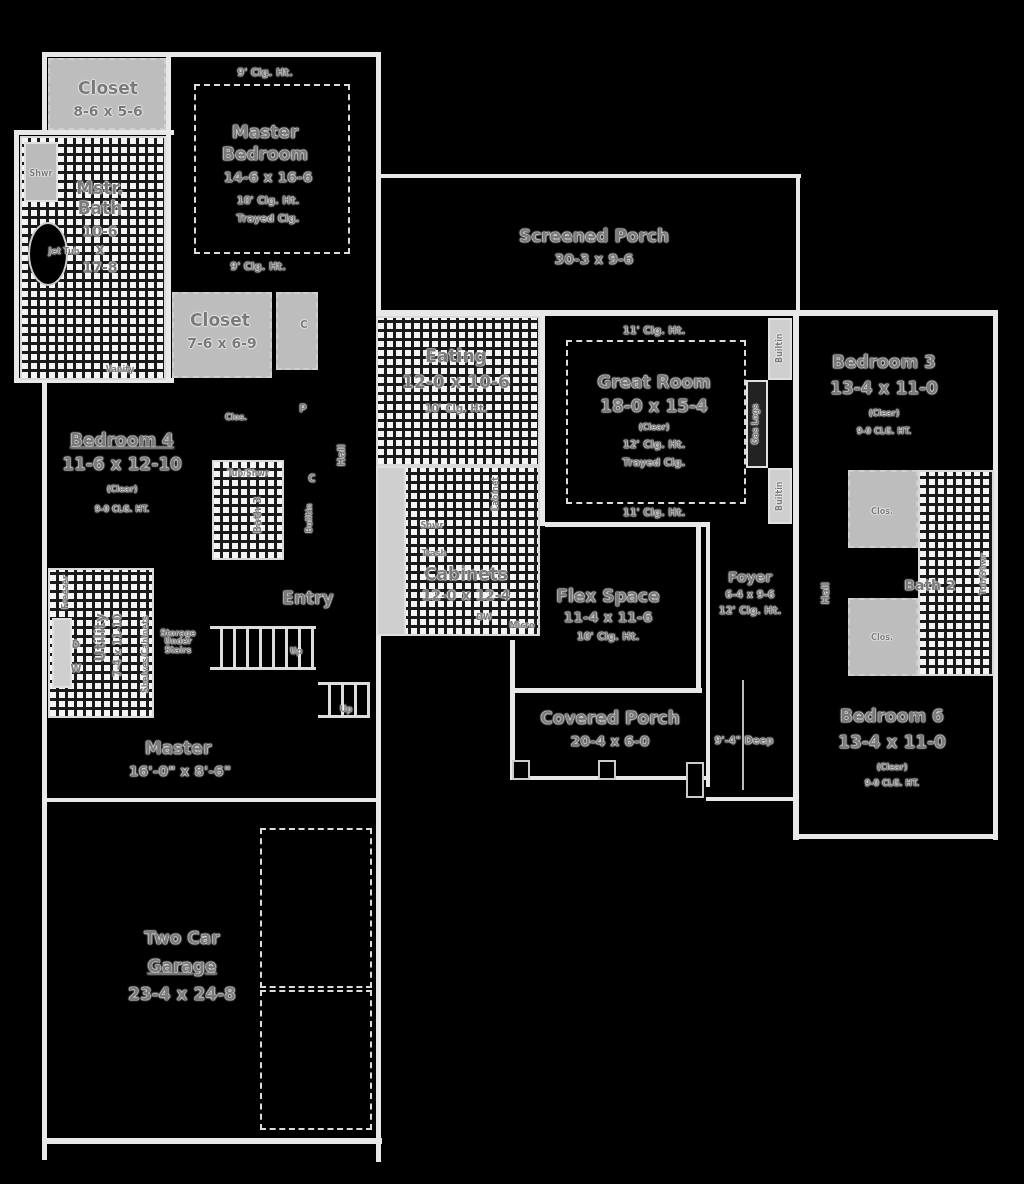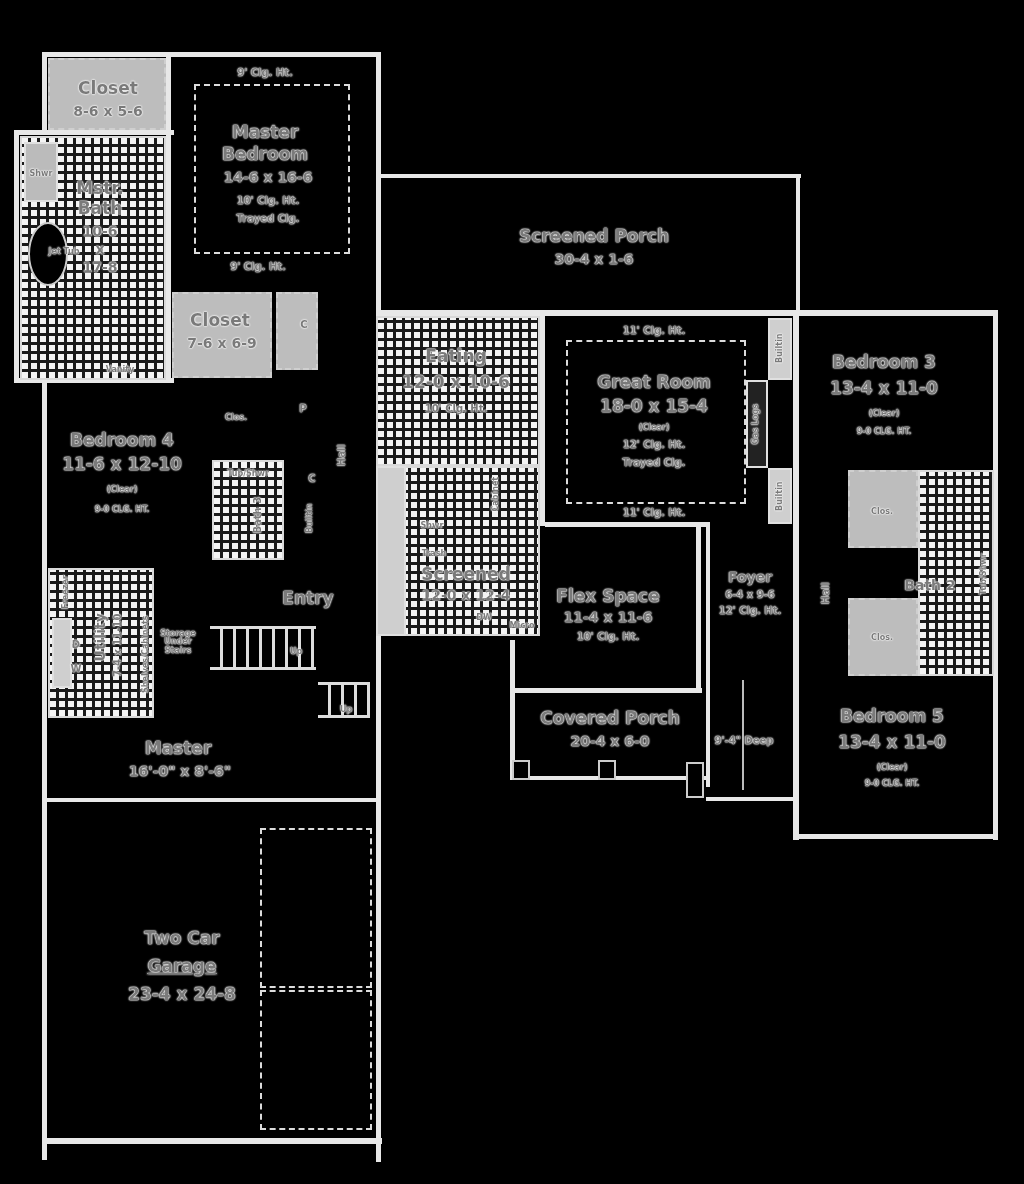--- a/index.html
+++ b/index.html
@@ -103,21 +103,21 @@
   <div class="lbl mid" style="left:100px;top:224px;">10-6</div>
   <div class="lbl mid" style="left:100px;top:242px;">x</div>
   <div class="lbl mid" style="left:100px;top:260px;">17-8</div>
   <div class="lbl xs" style="left:41px;top:170px;">Shwr</div>
   <div class="lbl xs" style="left:48px;top:248px;padding-left:32px;">Jet Tub</div>
   <div class="lbl xs" style="left:120px;top:366px;">Vanity</div>
 
   <div class="lbl big" style="left:220px;top:312px;">Closet</div>
   <div class="lbl mid" style="left:222px;top:336px;">7-6 x 6-9</div>
 
-  <div class="lbl big" style="left:122px;top:432px;">Bedroom 4</div>
+  <div class="lbl big" style="left:122px;top:432px;text-decoration:underline;">Bedroom 4</div>
   <div class="lbl big" style="left:122px;top:456px;">11-6 x 12-10</div>
   <div class="lbl xs" style="left:122px;top:486px;">(Clear)</div>
   <div class="lbl xs" style="left:122px;top:506px;">9-0 CLG. HT.</div>
   <div class="lbl xs" style="left:236px;top:414px;">Clos.</div>
 
   <div class="lbl sm vert" style="left:258px;top:510px;">Bath 3</div>
   <div class="lbl xs" style="left:248px;top:470px;">Tub/Shwr</div>
 
   <div class="lbl sm vert" style="left:342px;top:450px;">Hall</div>
   <div class="lbl sm" style="left:303px;top:404px;">P</div>
@@ -138,27 +138,27 @@
   <div class="lbl xs" style="left:346px;top:706px;">Up</div>
 
   <div class="lbl big" style="left:178px;top:740px;">Master</div>
   <div class="lbl mid" style="left:180px;top:764px;">16'-0" x 8'-6"</div>
 
   <div class="lbl big" style="left:182px;top:930px;">Two Car</div>
   <div class="lbl big" style="left:182px;top:958px;text-decoration:underline;">Garage</div>
   <div class="lbl big" style="left:182px;top:986px;">23-4 x 24-8</div>
 
   <div class="lbl big" style="left:594px;top:228px;">Screened Porch</div>
-  <div class="lbl mid" style="left:594px;top:252px;">30-4 x 1-6</div>
+  <div class="lbl mid" style="left:594px;top:252px;">30-3 x 9-6</div>
 
   <div class="lbl big" style="left:456px;top:348px;">Eating</div>
   <div class="lbl big" style="left:456px;top:374px;">12-0 x 10-6</div>
   <div class="lbl sm" style="left:456px;top:404px;">10' Clg. Ht.</div>
 
-  <div class="lbl big" style="left:466px;top:566px;">Screened</div>
+  <div class="lbl big" style="left:466px;top:566px;">Cabinets</div>
   <div class="lbl mid" style="left:466px;top:588px;">12-0 x 12-4</div>
   <div class="lbl xs" style="left:432px;top:522px;">Shwr</div>
   <div class="lbl xs" style="left:434px;top:550px;">Trash</div>
   <div class="lbl xs" style="left:484px;top:614px;">DW</div>
   <div class="lbl xs" style="left:522px;top:622px;">Micro</div>
   <div class="lbl xs vert" style="left:496px;top:490px;">Cabinet</div>
 
   <div class="lbl sm" style="left:654px;top:326px;">11' Clg. Ht.</div>
   <div class="lbl big" style="left:654px;top:374px;">Great Room</div>
   <div class="lbl big" style="left:654px;top:398px;">18-0 x 15-4</div>
@@ -188,21 +188,21 @@
   <div class="lbl mid" style="left:930px;top:578px;">Bath 2</div>
   <div class="lbl xs" style="left:882px;top:508px;">Clos.</div>
   <div class="lbl xs" style="left:882px;top:634px;">Clos.</div>
   <div class="lbl xs vert" style="left:984px;top:570px;">Tub/Shwr</div>
 
   <div class="lbl big" style="left:610px;top:710px;">Covered Porch</div>
   <div class="lbl mid" style="left:610px;top:734px;">20-4 x 6-0</div>
   <div class="lbl sm" style="left:744px;top:736px;">9'-4" Deep</div>
   <div class="wall" style="left:742px;top:680px;width:2px;height:110px;background:#bbb;"></div>
 
-  <div class="lbl big" style="left:892px;top:708px;">Bedroom 5</div>
+  <div class="lbl big" style="left:892px;top:708px;">Bedroom 6</div>
   <div class="lbl big" style="left:892px;top:734px;">13-4 x 11-0</div>
   <div class="lbl xs" style="left:892px;top:764px;">(Clear)</div>
   <div class="lbl xs" style="left:892px;top:780px;">9-0 CLG. HT.</div>
 
   <div class="grey" style="left:512px;top:760px;width:18px;height:20px;background:#000;border-color:#ccc;"></div>
   <div class="grey" style="left:598px;top:760px;width:18px;height:20px;background:#000;border-color:#ccc;"></div>
   <div class="grey" style="left:686px;top:762px;width:18px;height:36px;background:#000;border-color:#ccc;"></div>
 </div>
 
 </body></html>

